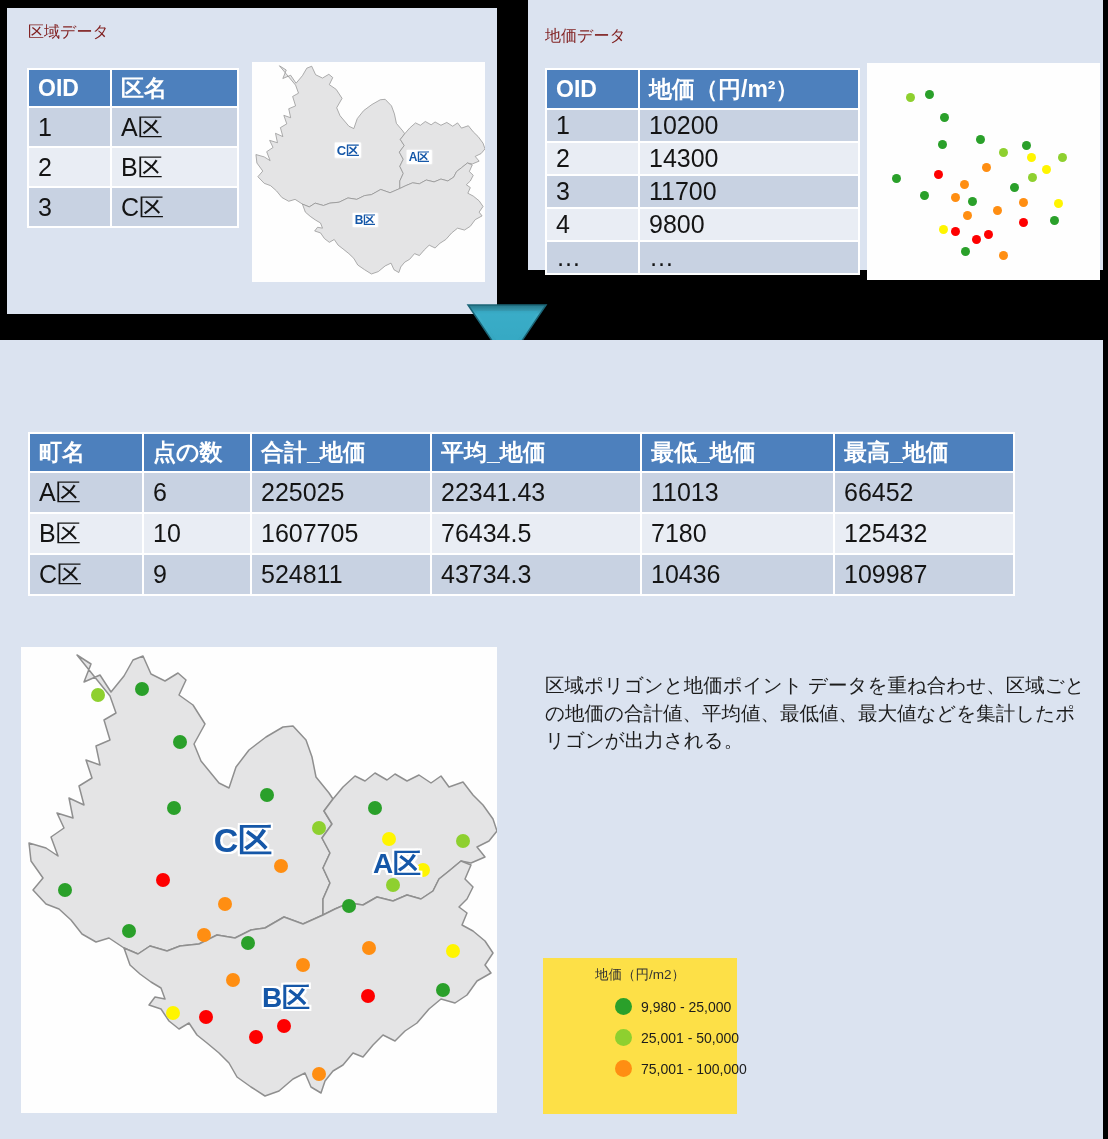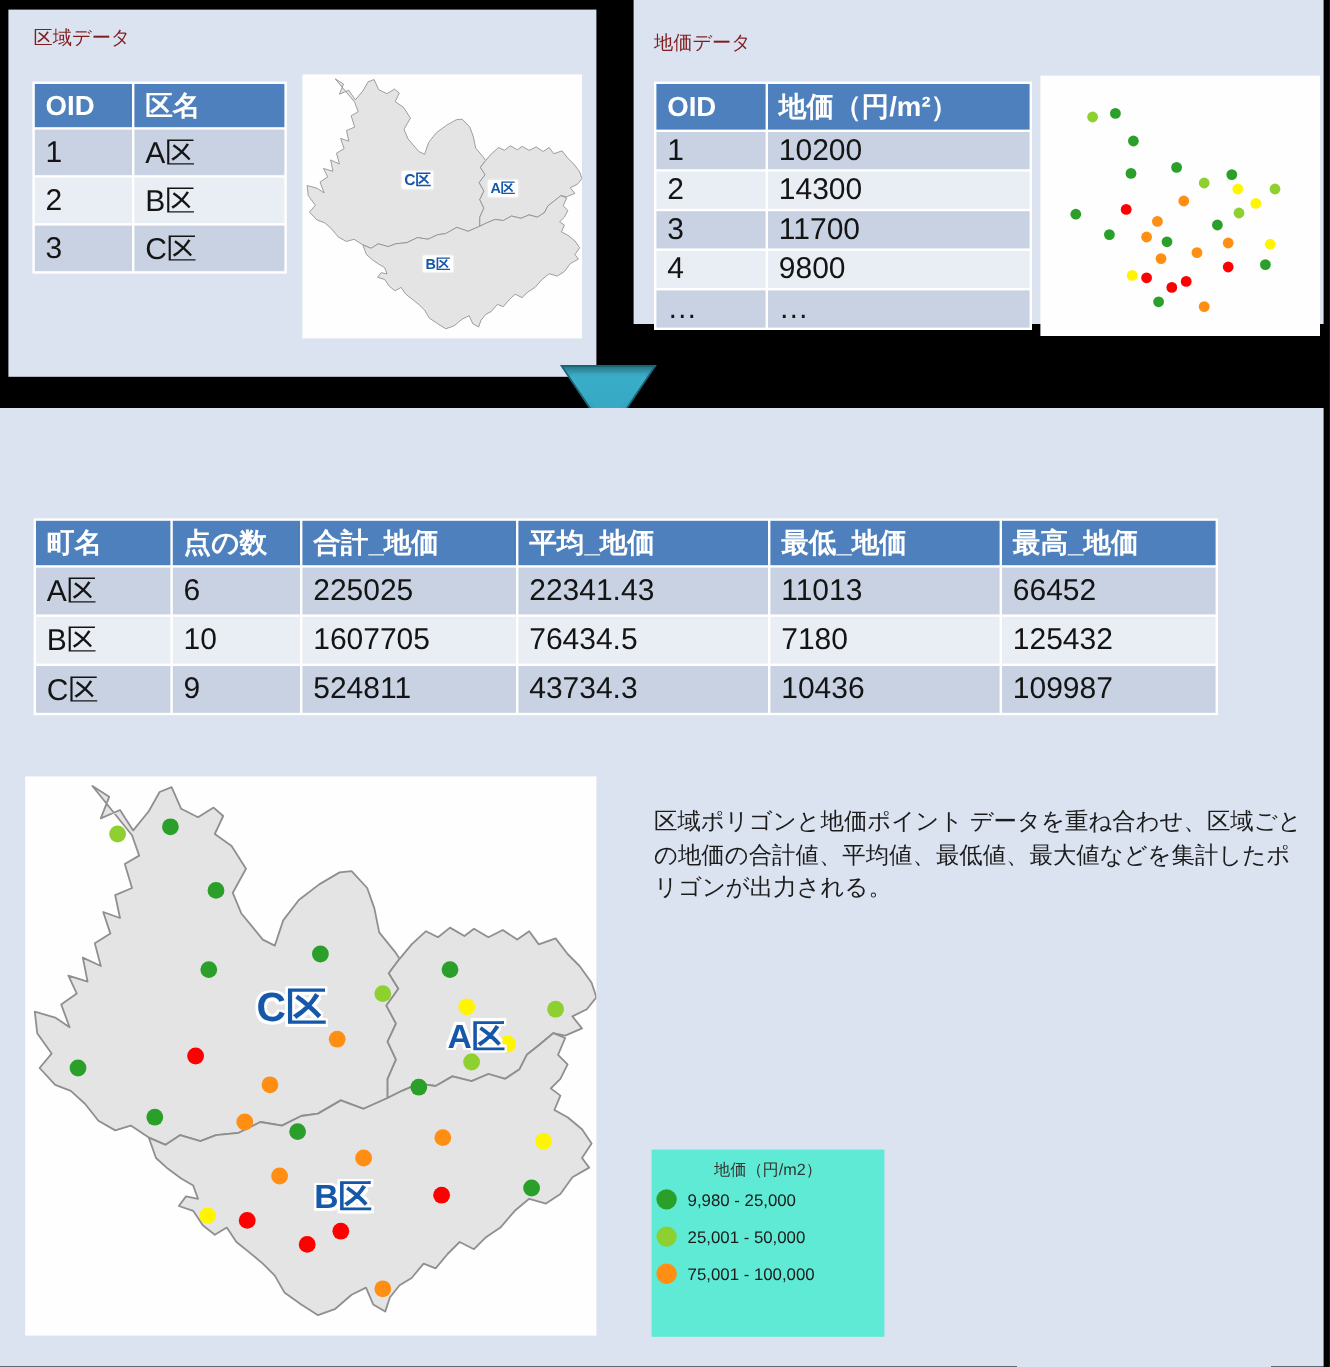--- a/index.html
+++ b/index.html
@@ -39,23 +39,23 @@
              white-space:nowrap;line-height:1;}
   .map-label.halo{text-shadow:-2px -2px 0 #fff,2px -2px 0 #fff,-2px 2px 0 #fff,2px 2px 0 #fff,
                   0 -2px 0 #fff,0 2px 0 #fff,-2px 0 0 #fff,2px 0 0 #fff;}
   .map-label.boxed{background:#fff;padding:1px 2px;box-shadow:0 0 2px #fff;}
 
   #down-arrow{position:absolute;left:465px;top:302px;width:84px;height:64px;}
 
   #description{position:absolute;left:545px;top:332px;width:548px;font-size:19.5px;
                line-height:1.42;color:#1c1c1c;}
 
-  #legend-box{position:absolute;left:543px;top:618px;width:194px;height:156px;background:#5eead4;}
+  #legend-box{position:absolute;left:543px;top:618px;width:194px;height:156px;background:#fde047;}
   #legend-title{display:block;text-align:center;margin-top:8px;font-size:13.5px;color:#333;}
-  .legend-row{position:relative;height:31px;display:flex;align-items:center;padding-left:4px;}
+  .legend-row{position:relative;height:31px;display:flex;align-items:flex-end;padding-left:24px;margin-left:48px;}
   .legend-dot{width:17px;height:17px;border-radius:50%;flex:0 0 auto;}
   .legend-label{margin-left:9px;font-size:14px;color:#1c1c1c;white-space:nowrap;}
 </style>
 </head>
 <body>
 
 <div id="app">
 
   <div class="panel" id="panel-top-left">
     <div class="section-title" style="left:21px;top:14px;">区域データ</div>

